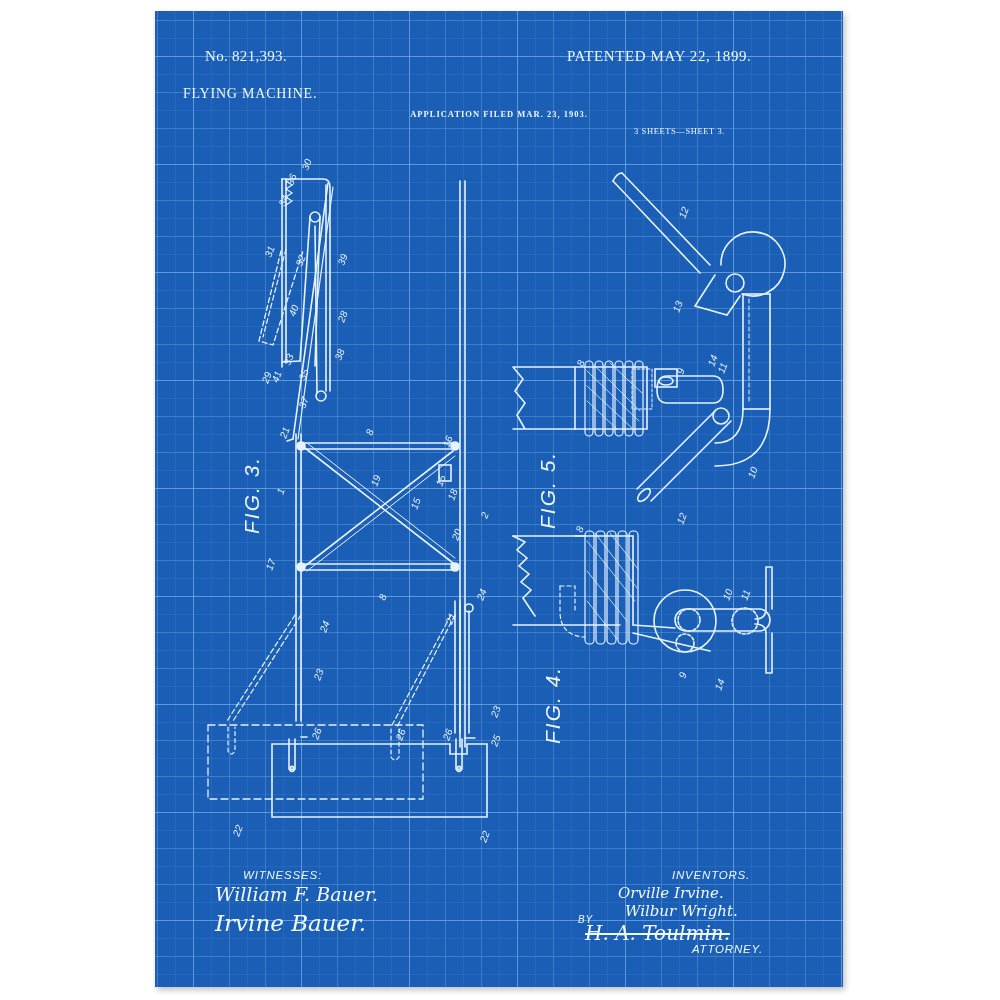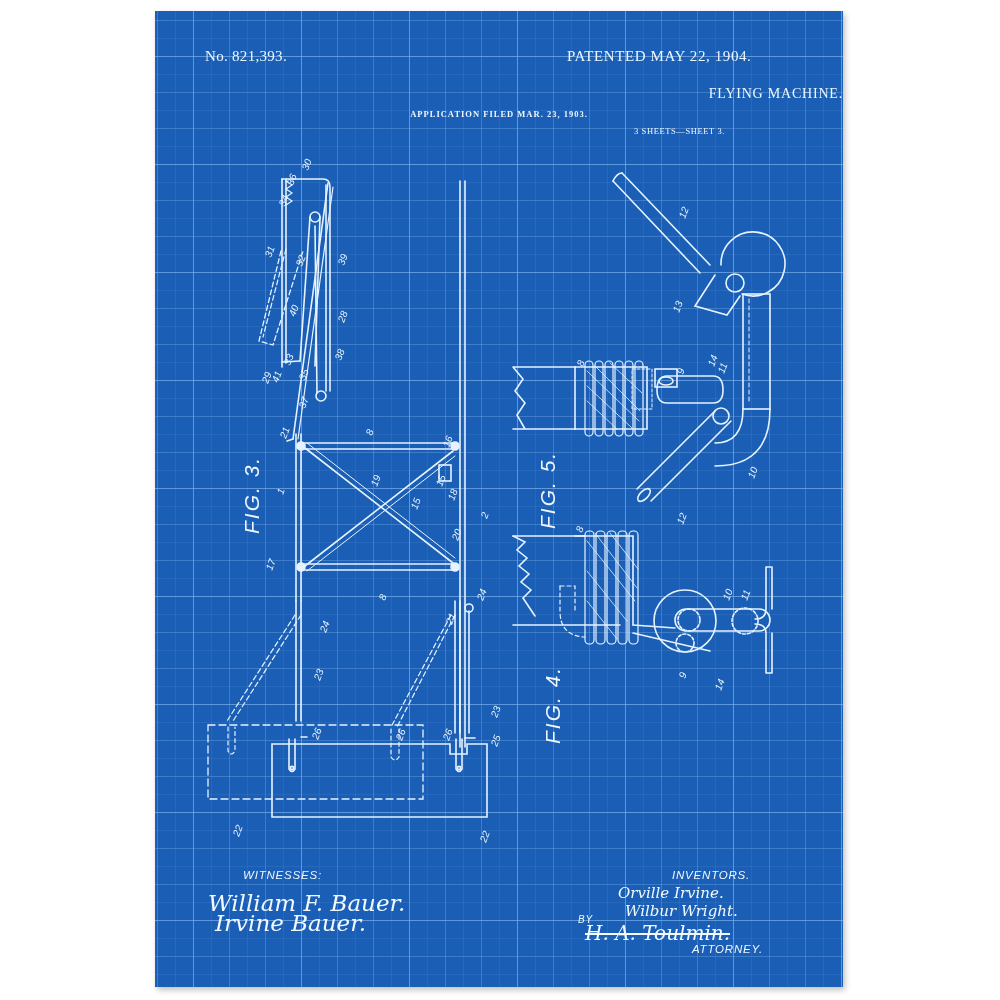--- a/index.html
+++ b/index.html
@@ -19,37 +19,37 @@
       linear-gradient(to bottom, rgba(100,155,225,0.16) 1px, transparent 1px);
     background-size: 108px 108px,108px 108px,36px 36px,36px 36px,18px 18px,18px 18px;
     background-position: 38px 45px,38px 45px,2px 9px,2px 9px,2px 9px,2px 9px;
     box-shadow: 2px 3px 6px rgba(0,0,0,0.25);
     color:#e8f4ff;
   }
   .txt { position:absolute; color:#eef7ff; white-space:nowrap; letter-spacing:0.3px; }
   .patno { left:50px; top:37px; font-size:15px; }
   .patdate { left:412px; top:37px; font-size:15px; letter-spacing:0.6px; }
   .inventor { left:0; width:100%; text-align:center; top:57px; font-size:13px; }
-  .title { left:0; width:100%; text-align:right; top:75px; font-size:14px; letter-spacing:0.8px; }
+  .title { left:0; width:100%; text-align:left; top:75px; font-size:14px; letter-spacing:0.8px;padding-left:28px; }
   .filed { left:0; width:100%; text-align:center; top:98px; font-size:8.5px; letter-spacing:1px; font-weight:bold; }
   .sheets { left:479px; top:115px; font-size:8.5px; letter-spacing:0.6px;text-align:center; }
   .fig { position:absolute; font-family:"Liberation Sans", sans-serif; font-style:italic; font-size:21px; color:#eef7ff;
          transform-origin:left top; transform:rotate(-90deg); white-space:nowrap; letter-spacing:2px; }
   .sig-label { position:absolute; font-family:"Liberation Sans", sans-serif; font-style:italic; font-size:11.5px; color:#eef7ff; letter-spacing:0.8px; }
   .sig { position:absolute; font-family:"DejaVu Serif", serif; font-style:italic; color:#f2f9ff; white-space:nowrap; }
   svg.drawing { position:absolute; left:0; top:0; }
   svg.drawing text { font-family:"Liberation Sans", sans-serif; font-style:italic; font-size:10px; fill:#eaf5ff; }
 </style>
 </head>
 <body>
 
 <div class="poster">
 
   <div class="txt patno">No. 821,393.</div>
-  <div class="txt patdate">PATENTED MAY 22, 1904.</div>
+  <div class="txt patdate">PATENTED MAY 22, 1899.</div>
   <div class="txt title">FLYING MACHINE.</div>
   <div class="txt filed">APPLICATION FILED MAR. 23, 1903.</div>
   <div class="txt sheets">3 SHEETS—SHEET 3.</div>
 
   <svg class="drawing" width="688" height="976" viewBox="0 0 688 976" fill="none" stroke="#e6f3ff" stroke-width="1.6" stroke-linecap="round">
 
     <g>
 
       <path d="M127 168 L127 356 L127 356"></path>
       <path d="M131 168 L131 352"></path>
@@ -239,21 +239,21 @@
         <text x="427" y="522" transform="rotate(-70 427 522)">8</text>
       </g>
     </g>
   </svg>
 
   <div class="fig" style="left:85px; top:523px;">FIG. 3.</div>
   <div class="fig" style="left:381px; top:518px;">FIG. 5.</div>
   <div class="fig" style="left:386px; top:733px;">FIG. 4.</div>
 
   <div class="sig-label" style="left:88px; top:858px;">WITNESSES:</div>
-  <div class="sig" style="left:53px; top:872px; font-size:23px;margin-top:7px;">William F. Bauer.</div>
+  <div class="sig" style="left:60px; top:872px; font-size:19px;">William F. Bauer.</div>
   <div class="sig" style="left:60px; top:899px; font-size:23px;">Irvine Bauer.</div>
 
   <div class="sig-label" style="left:517px; top:858px;">INVENTORS.</div>
   <div class="sig" style="left:463px; top:873px; font-size:15px;">Orville Irvine.</div>
   <div class="sig" style="left:470px; top:891px; font-size:15px;text-align:right;">Wilbur Wright.</div>
   <div class="sig-label" style="left:423px; top:903px; font-size:10px;">BY</div>
   <div class="sig" style="left:430px; top:910px; font-size:20px; text-decoration:line-through;">H. A. Toulmin.</div>
   <div class="sig-label" style="left:537px; top:932px;">ATTORNEY.</div>
 
 </div>

